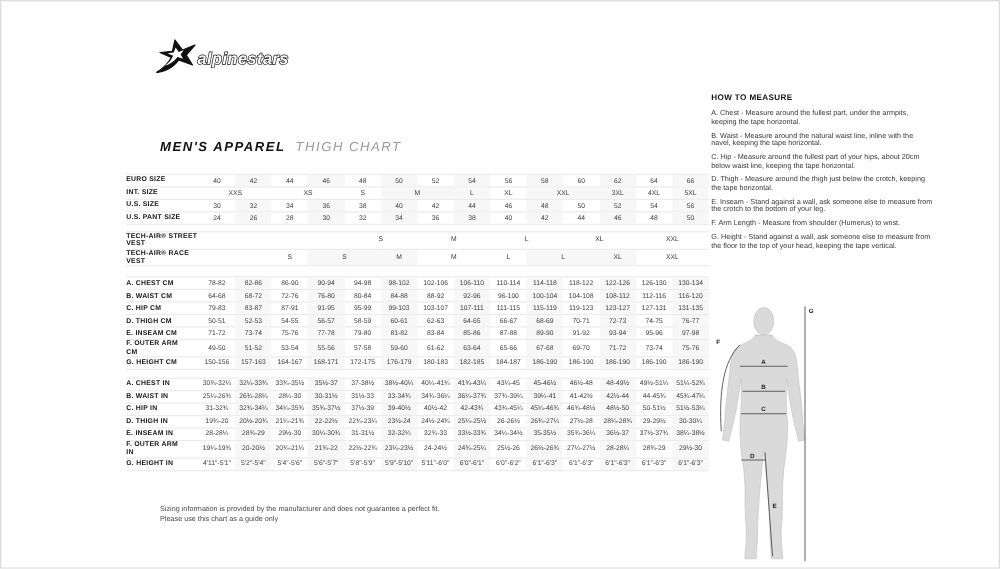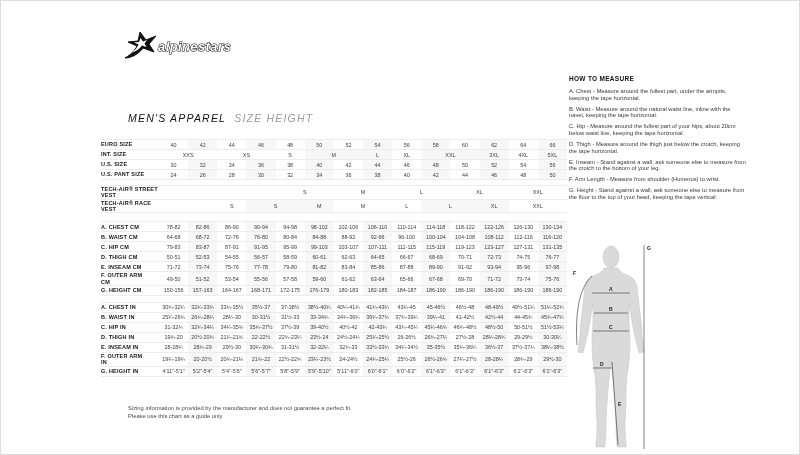--- a/index.html
+++ b/index.html
@@ -4,21 +4,21 @@
 <style>
   html,body{margin:0;padding:0;background:#fff;}
   #page{position:relative;width:800px;height:455px;background:#fff;border:1px solid #dcdcdc;
         box-sizing:border-box;font-family:"Liberation Sans",sans-serif;overflow:hidden;}
 
   
   #logo{position:absolute;left:124px;top:28px;width:112px;height:30px;}
 
   
   #title{position:absolute;left:127px;top:111px;font-size:10.5px;letter-spacing:1.2px;}
-  #title .main{font-weight:normal;font-style:italic;color:#111;}
+  #title .main{font-weight:bold;font-style:italic;color:#111;}
   #title .sub{font-weight:normal;font-style:italic;color:#9a9a9a;margin-left:4px;}
 
   
   #size-table{position:absolute;left:100px;top:138px;width:466px;}
   .trow{display:grid;grid-template-columns:58px repeat(14,1fr);align-items:stretch;
         border-bottom:1px solid #ececec;min-height:9px;}
   .tsection .trow:first-child{border-top:1px solid #ececec;}
   .tlabel{font-weight:bold;font-size:5.5px;line-height:1.15;letter-spacing:.2px;color:#151515;
           white-space:pre-line;display:flex;align-items:center;text-transform:uppercase;}
   .tcell{font-size:5.4px;color:#3d3d3d;display:flex;align-items:center;justify-content:center;
@@ -48,21 +48,21 @@
   <svg id="logo" viewBox="0 0 112 30">
     <g>
       <path d="M15,3 L21,11 L31,7 L24,15 L29,23 L18,19 C13,26 5,29 0,29 C7,25 10,21 12,17 L3,13 L13,12 Z" fill="#111" stroke="#111" stroke-width="1" stroke-linejoin="round"></path>
       <path d="M15.5,9 L18,12.5 L22,11 L19.5,14.5 L21.5,18 L17,16.5 C14.5,20 10.5,22.5 7,23.5 C10.5,21 12.5,18 13.5,15.5 L9,13.5 L14,13 Z" fill="#fff"></path>
     </g>
     <text x="33" y="22" font-size="13" font-style="italic" font-weight="bold" fill="#fff" stroke="#111" stroke-width="1.1" paint-order="stroke" letter-spacing="0.4">alpinestars</text>
   </svg>
 
   <div id="title">
     <span class="main">MEN'S APPAREL</span>
-    <span class="sub">SIZE HEIGHT</span>
+    <span class="sub">THIGH CHART</span>
   </div>
 
   <div id="size-table">
       <div class="tsection sec-sizes">
         <div class="trow">
           <div class="tlabel">EURO SIZE</div>
           <div class="tcell" style="grid-column: span 1;">40</div>
           <div class="tcell alt" style="grid-column: span 1;">42</div>
           <div class="tcell" style="grid-column: span 1;">44</div>
           <div class="tcell alt" style="grid-column: span 1;">46</div>

